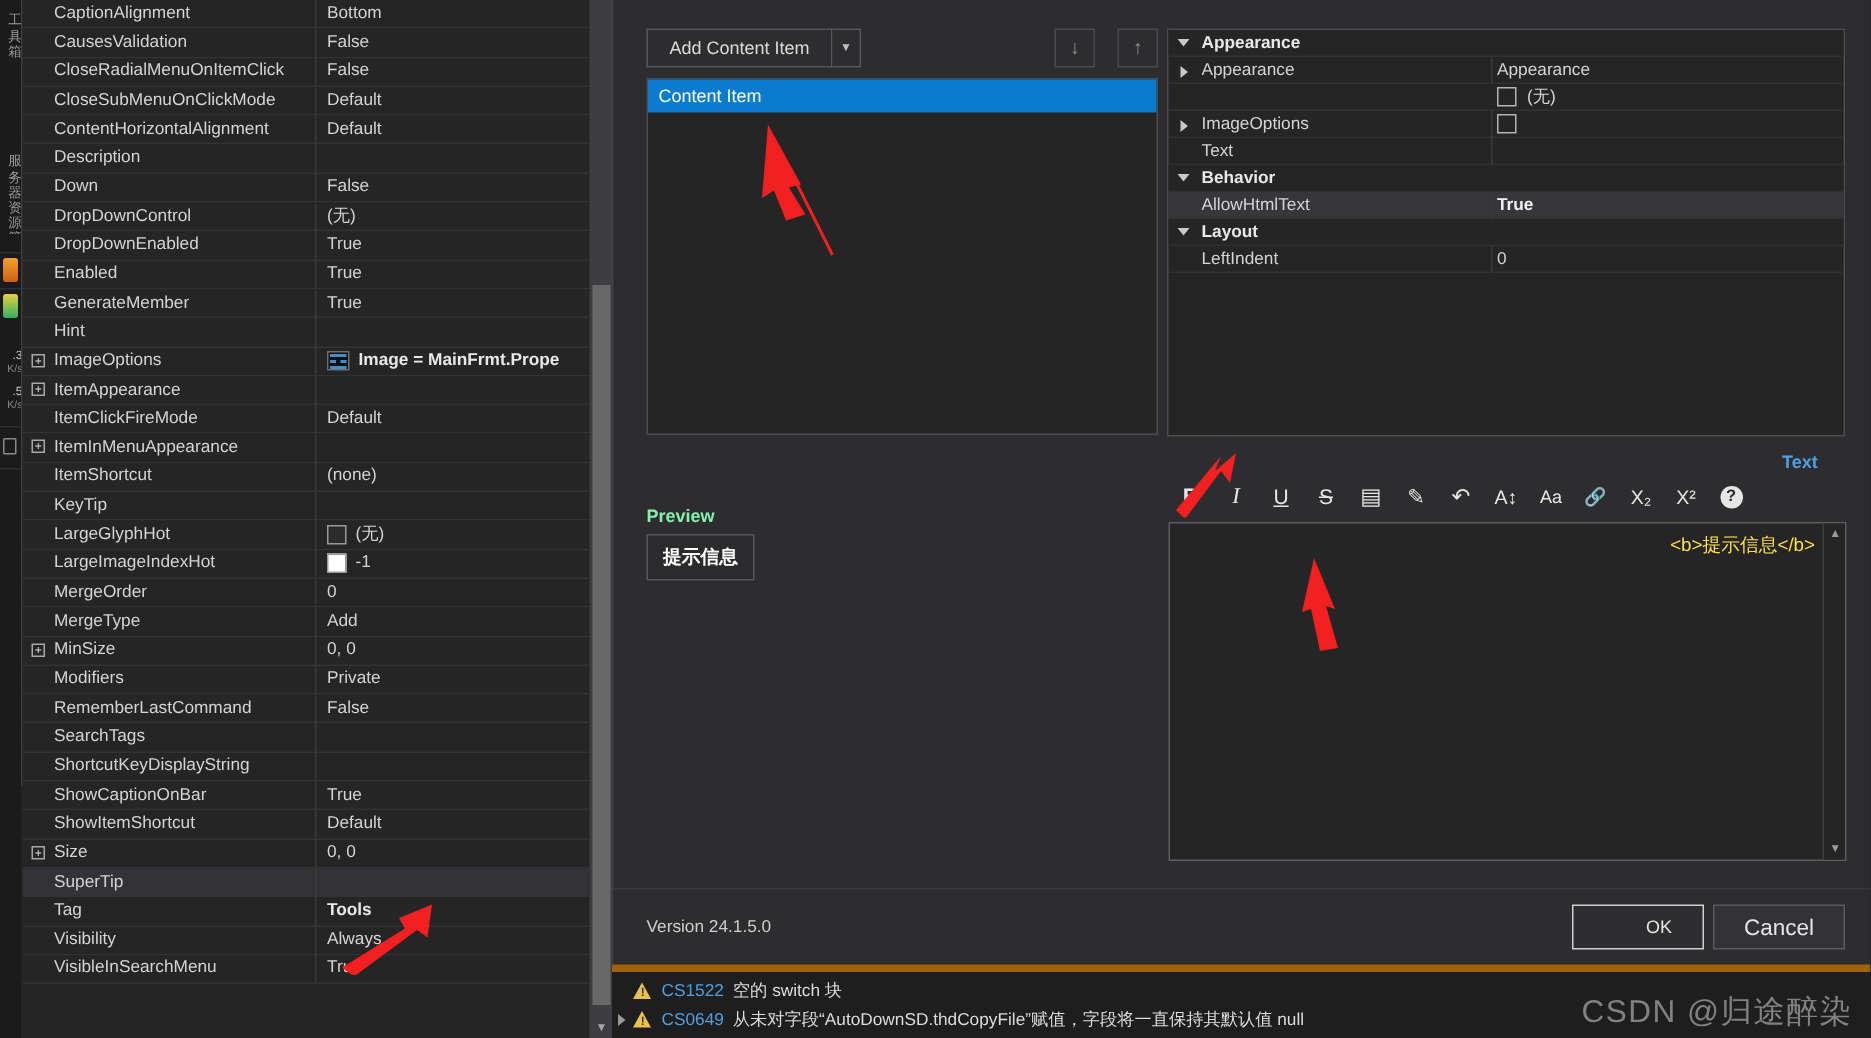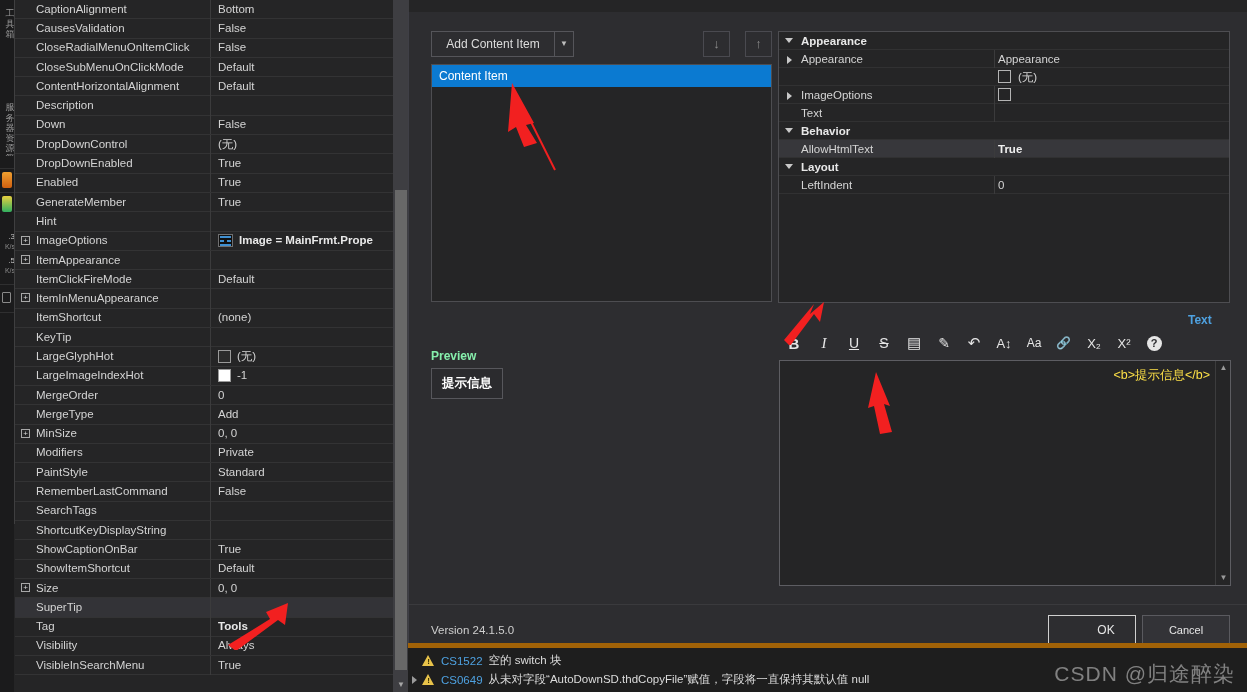--- a/index.html
+++ b/index.html
@@ -91,21 +91,21 @@
     background: #686868; border-radius: 0;
   }
   .pg-sb-arrow {
     position: absolute; left: 0; width: 16px; height: 14px;
     color: #a6a6a6; font-size: 8px; text-align: center; line-height: 14px;
   }
 
   
   .dialog {
     position: absolute; left: 408px; top: 0; width: 839px; height: 643px;
-    background: #2d2d30; border-left: 1px solid #3f3f46; margin-top: 12px;
+    background: #2d2d30; border-left: 1px solid #3f3f46;
   }
   .dlg-body { position: absolute; left: 0; top: 0; width: 839px; height: 592px; }
 
   
   .add-btn {
     position: absolute; left: 22px; top: 19px; height: 26px; width: 124px;
     background: #2d2d30; border: 1px solid #55555a;
     color: #dcdcdc; font-size: 12px; line-height: 24px; text-align: center;
     cursor: default;
   }
@@ -217,21 +217,21 @@
     color: #cfcfcf; font-size: 11.5px;
   }
   .btn-ok {
     position: absolute; left: 639px; top: 10px; width: 88px; height: 30px;
     background: #2d2d30; border: 1px solid #cfcfcf;
     color: #e6e6e6; font-size: 12px; display: flex; align-items: center; justify-content: center; padding-left: 28px;
   }
   .btn-cancel {
     position: absolute; left: 733px; top: 10px; width: 88px; height: 30px;
     background: #333337; border: 1px solid #5a5a5f;
-    color: #e6e6e6; font-size: 11px; display: flex; align-items: center; justify-content: center;
+    color: #e6e6e6; font-size: 15px; display: flex; align-items: center; justify-content: center;
   }
 
   
   .errlist {
     position: absolute; left: 408px; top: 643px; width: 839px; height: 49px;
     background: #1e1e1e; border-top: 5px solid #a16207;
   }
   .err-row {
     position: relative; height: 19px; display: flex; align-items: center;
     padding-left: 14px; gap: 6px; font-size: 11.5px; color: #d4d4d4;
@@ -435,26 +435,20 @@
           <div class="pg-exp">+</div>
           <div class="pg-name">MinSize</div>
           <div class="pg-val">
             <span>0, 0</span>
           </div>
         </div>
         <div class="pg-row">
           <div class="pg-name">Modifiers</div>
           <div class="pg-val">
             <span>Private</span>
-          </div>
-        </div>
-        <div class="pg-row">
-          <div class="pg-name">PaintStyle</div>
-          <div class="pg-val">
-            <span>Standard</span>
           </div>
         </div>
         <div class="pg-row">
           <div class="pg-name">RememberLastCommand</div>
           <div class="pg-val">
             <span>False</span>
           </div>
         </div>
         <div class="pg-row">
           <div class="pg-name">SearchTags</div>

